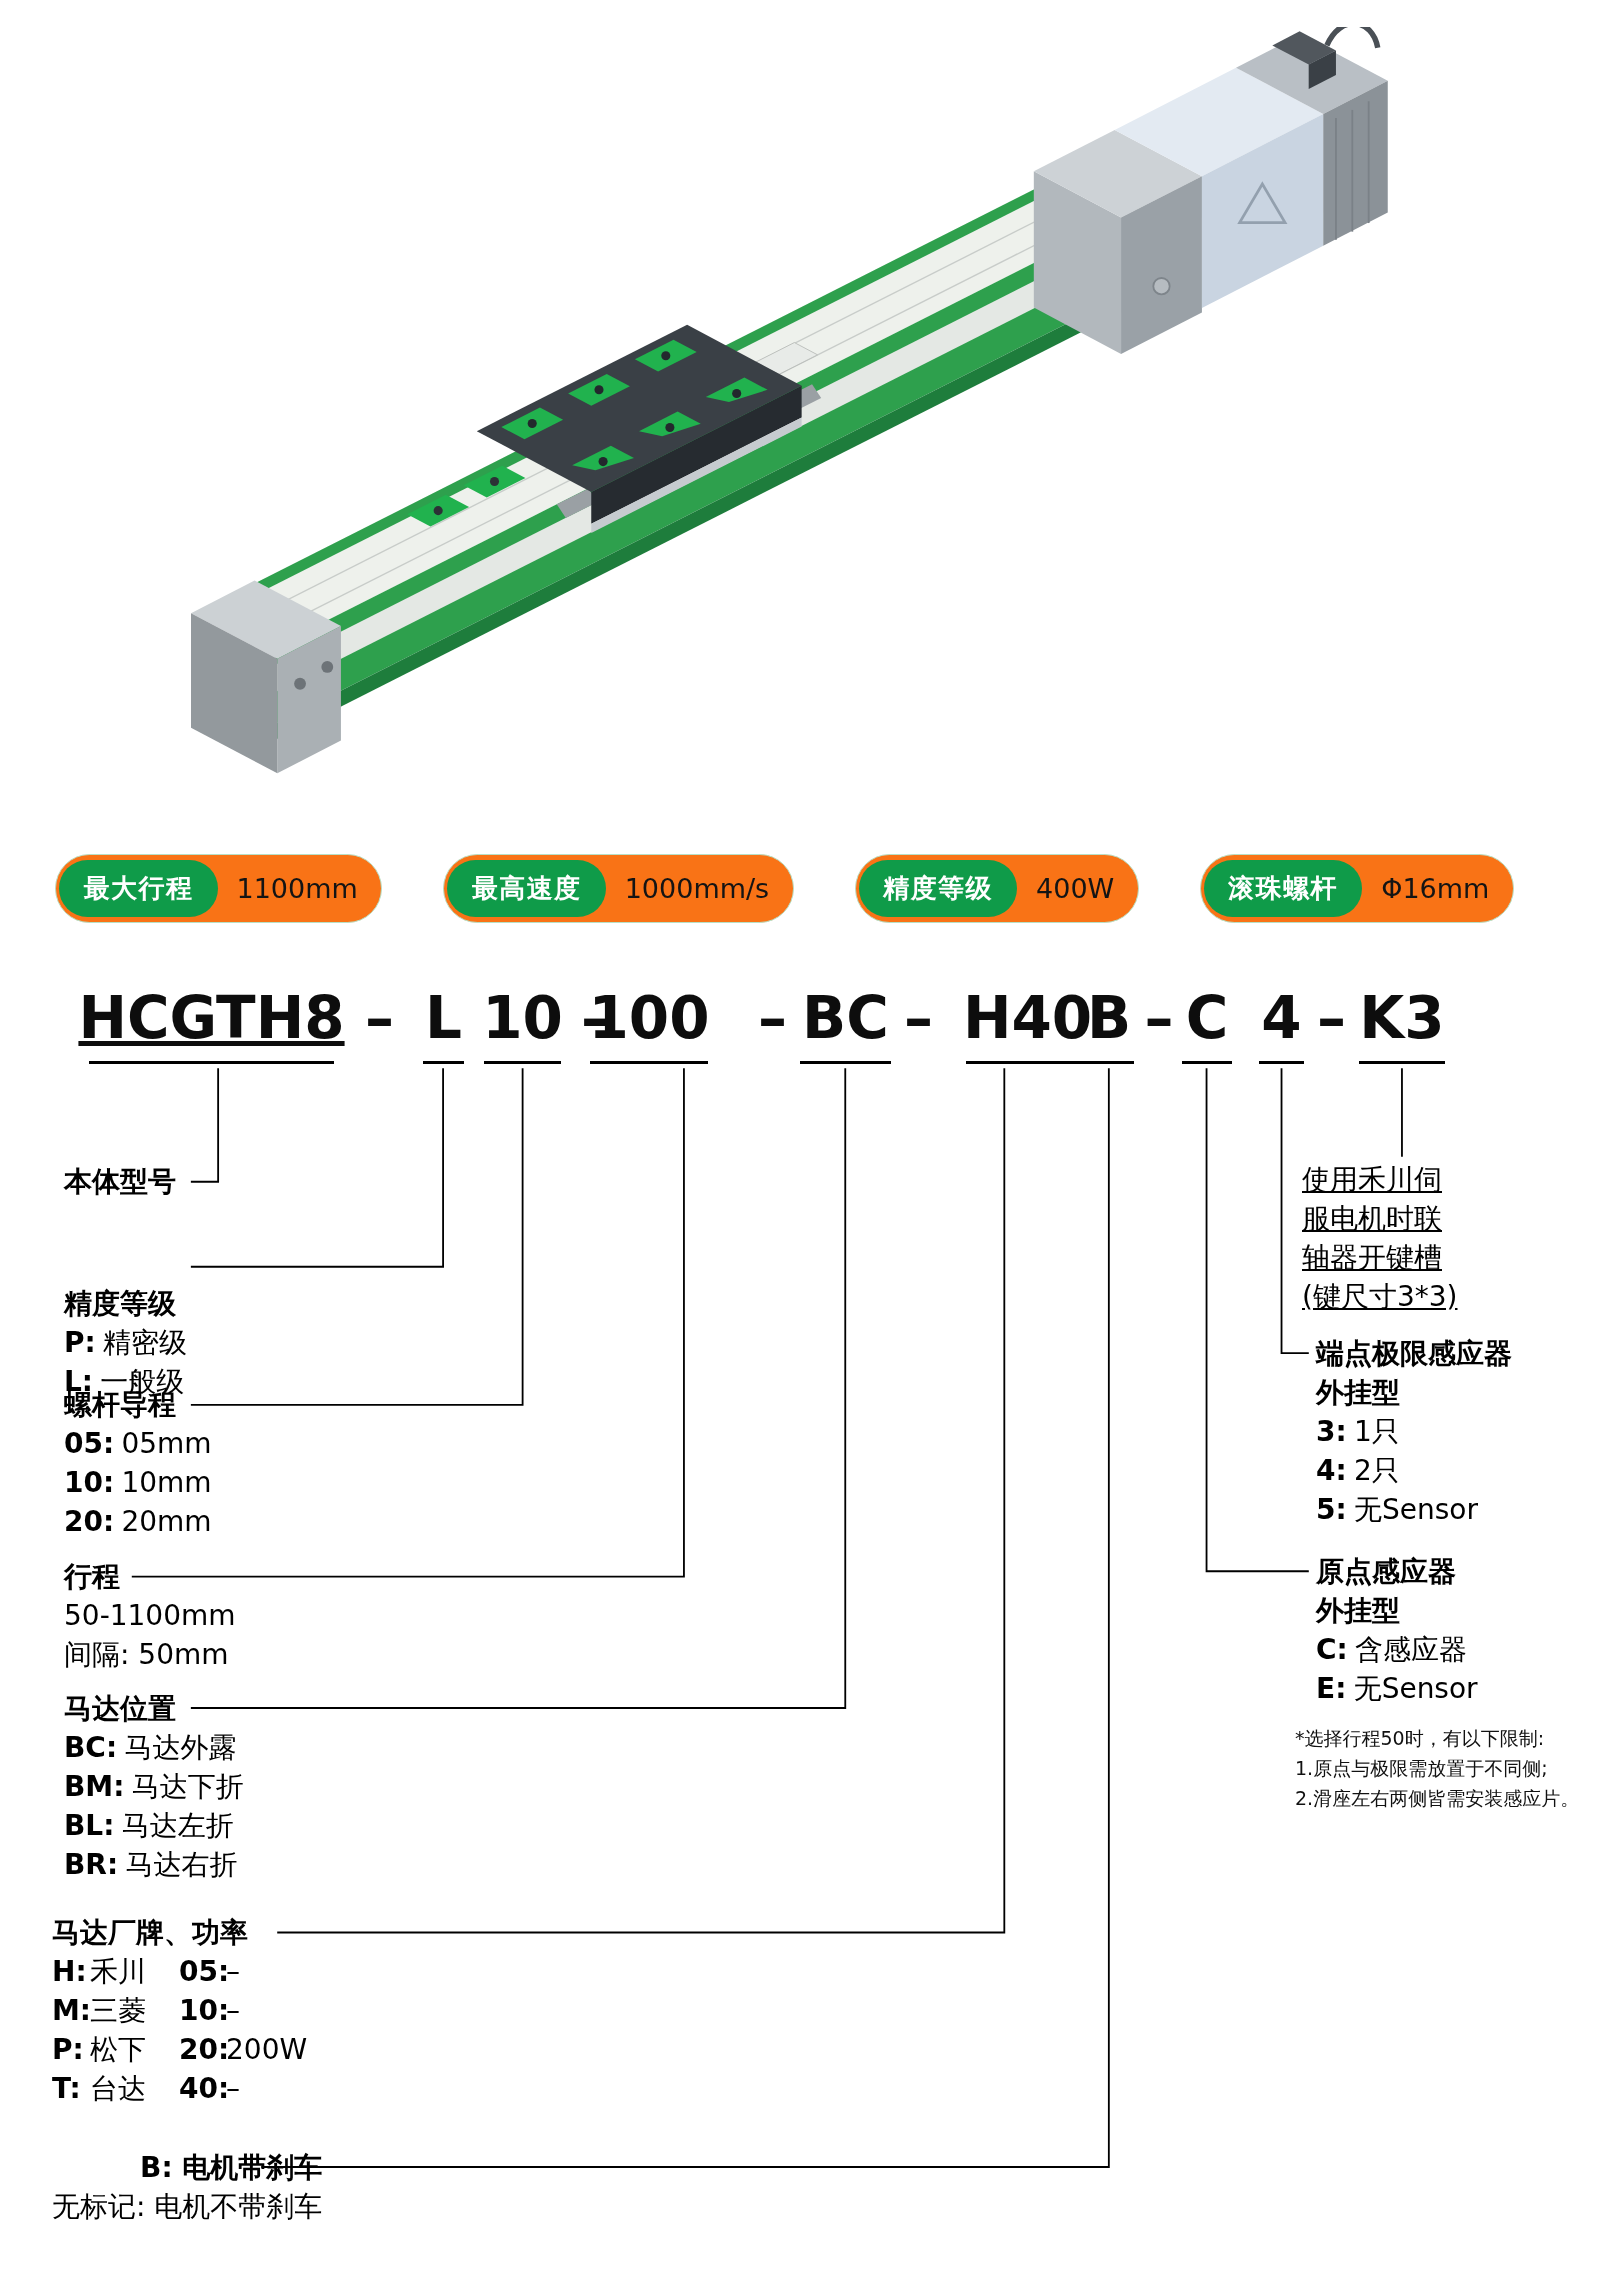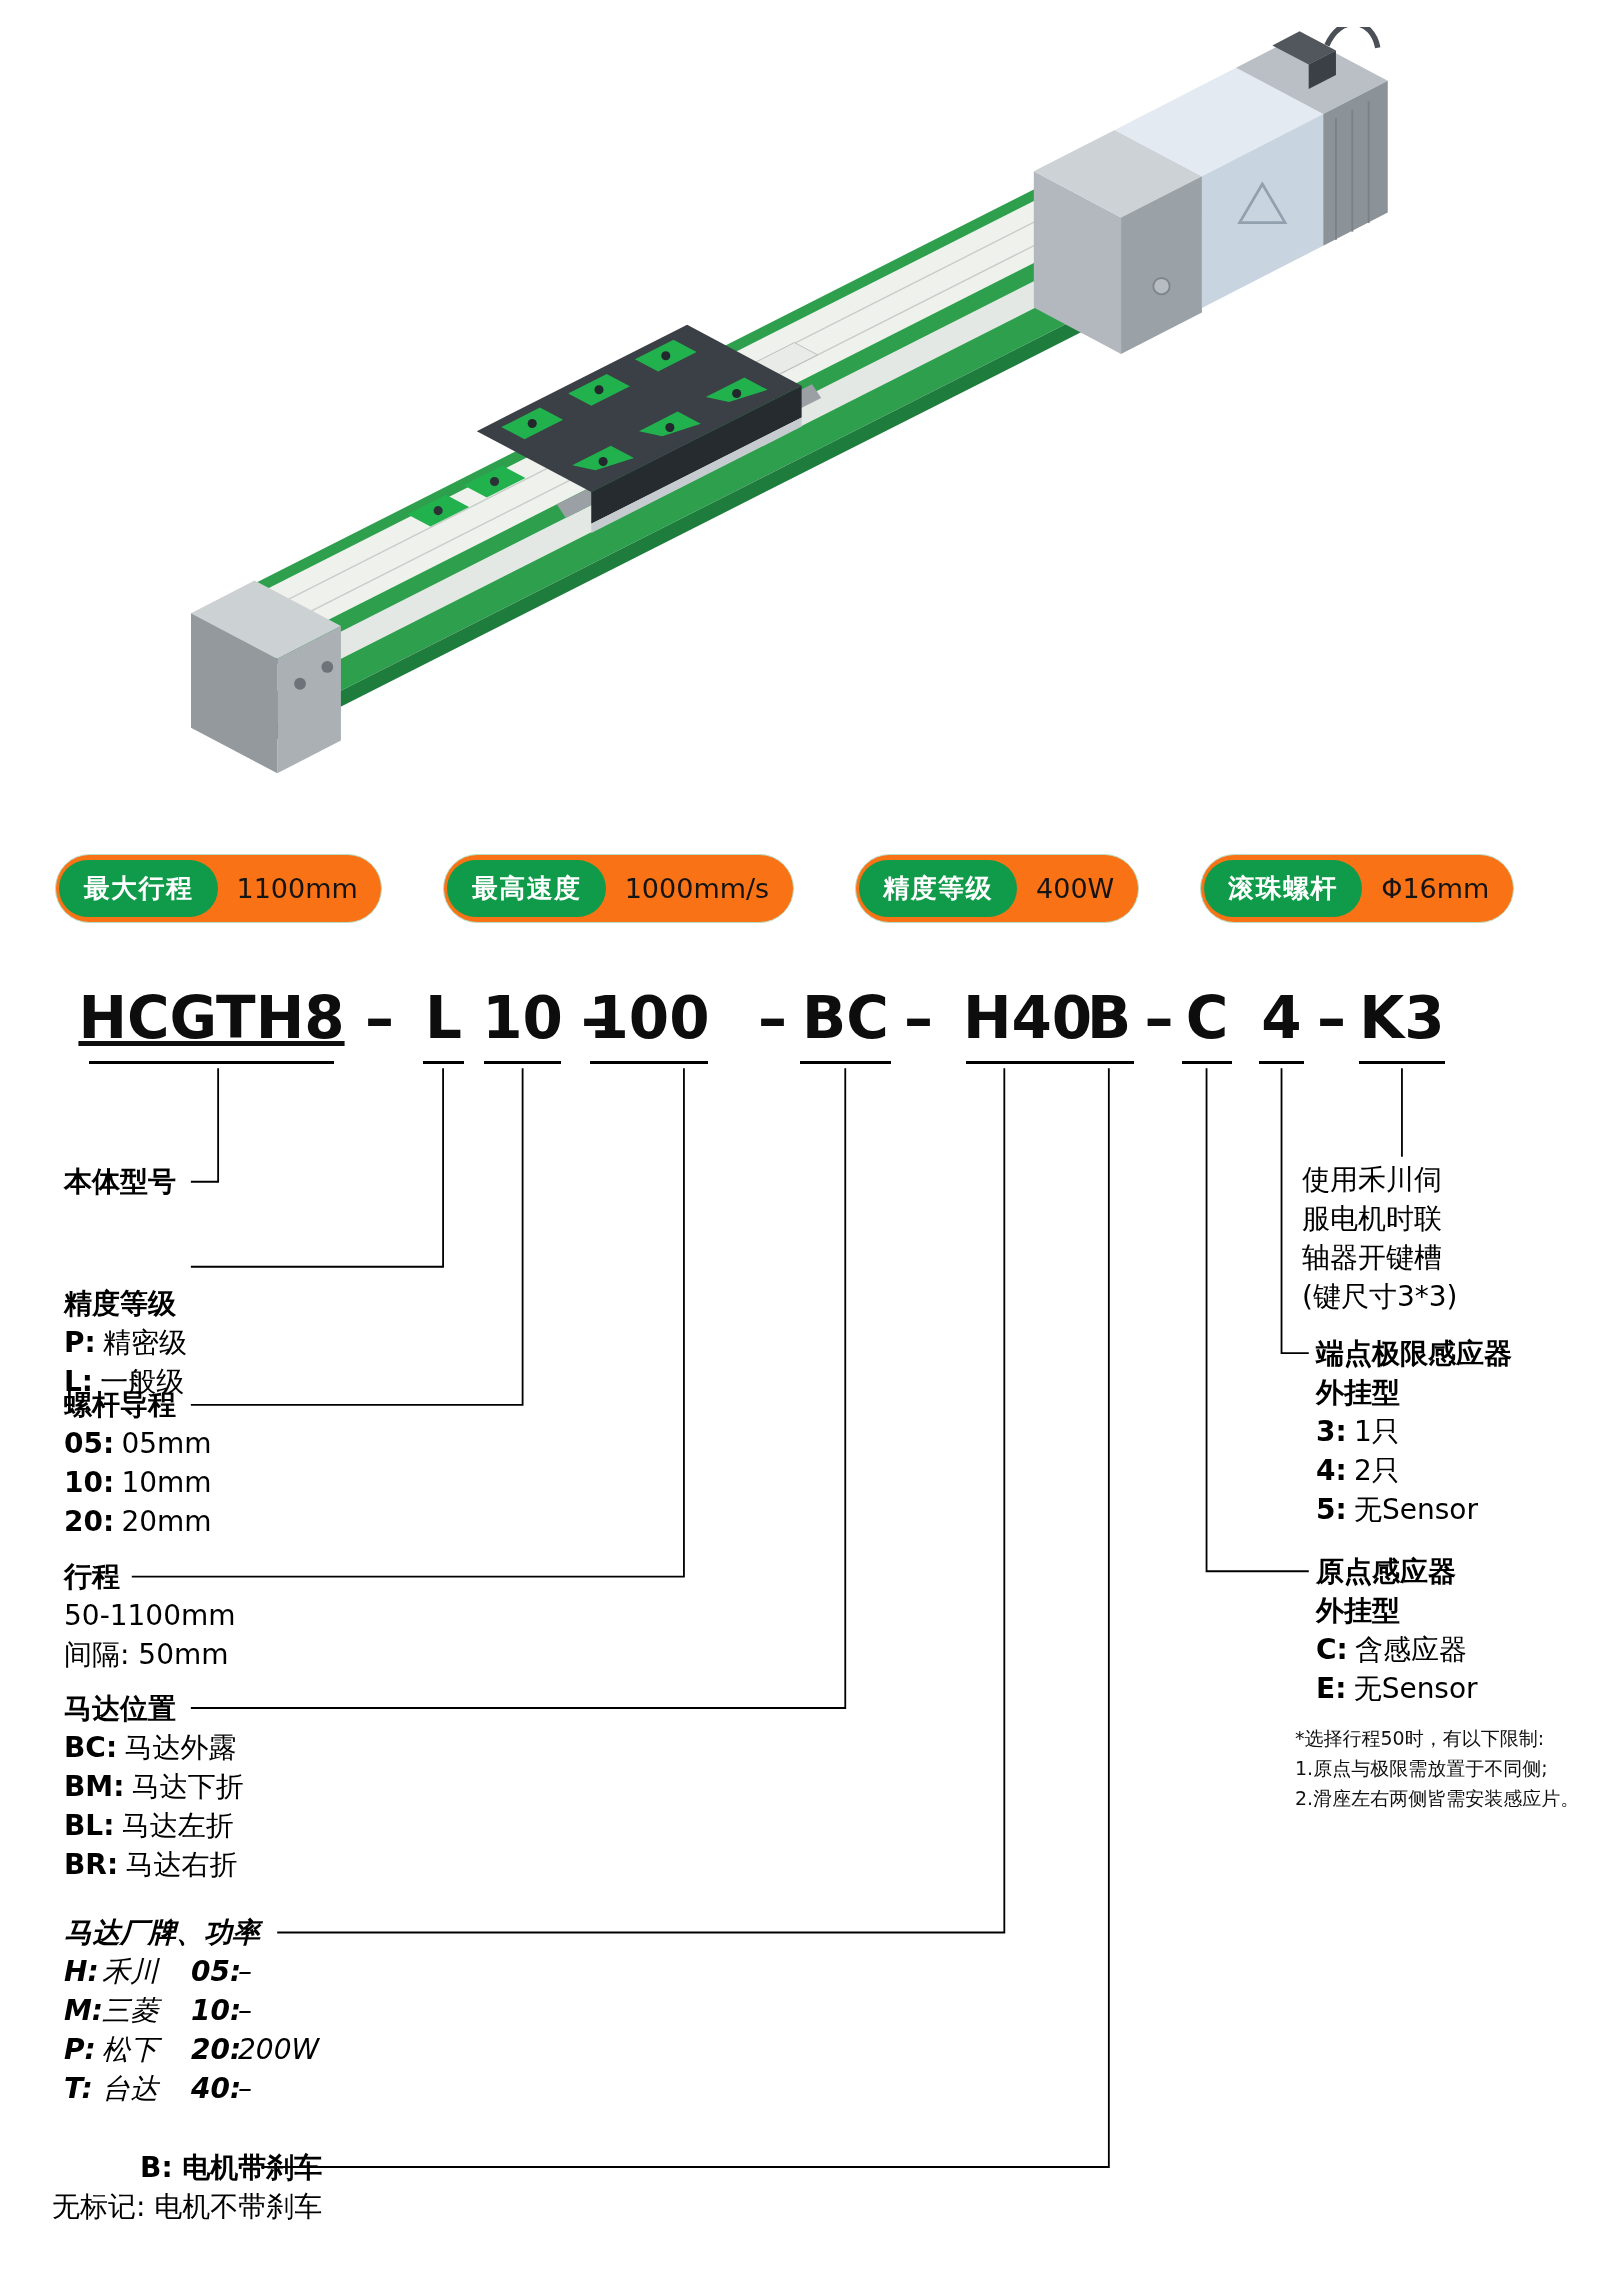--- a/index.html
+++ b/index.html
@@ -178,34 +178,34 @@
   </div>
 
   <div class="ann" style="left:64px;top:1689px;">
     <div class="t">马达位置</div>
     <div><span class="k">BC:</span><span>马达外露</span></div>
     <div><span class="k">BM:</span><span>马达下折</span></div>
     <div><span class="k">BL:</span><span>马达左折</span></div>
     <div><span class="k">BR:</span><span>马达右折</span></div>
   </div>
 
-  <div class="ann" style="left:64px;top:1913px;font-style:italic;">
+  <div class="ann" style="left:52px;top:1913px;">
     <div class="t">马达厂牌、功率</div>
     <div><span class="mk">H:</span><span class="mv">禾川</span><span class="mk2">05:</span><span>–</span></div>
     <div><span class="mk">M:</span><span class="mv">三菱</span><span class="mk2">10:</span><span>–</span></div>
     <div><span class="mk">P:</span><span class="mv">松下</span><span class="mk2">20:</span><span>200W</span></div>
     <div><span class="mk">T:</span><span class="mv">台达</span><span class="mk2">40:</span><span>–</span></div>
   </div>
 
   <div class="ann" style="left:52px;top:2148px;text-align:right;">
     <div class="t">B: 电机带刹车</div>
     <div>无标记: 电机不带刹车</div>
   </div>
 
-  <div class="ann" style="left:1302px;top:1160px;">
+  <div class="ann" style="left:1302px;top:1160px;text-decoration:underline;">
     <div>使用禾川伺</div>
     <div>服电机时联</div>
     <div>轴器开键槽</div>
     <div>(键尺寸3*3)</div>
   </div>
 
   <div class="ann" style="left:1316px;top:1334px;">
     <div class="t">端点极限感应器</div>
     <div class="t">外挂型</div>
     <div><span class="k">3:</span><span>1只</span></div>

